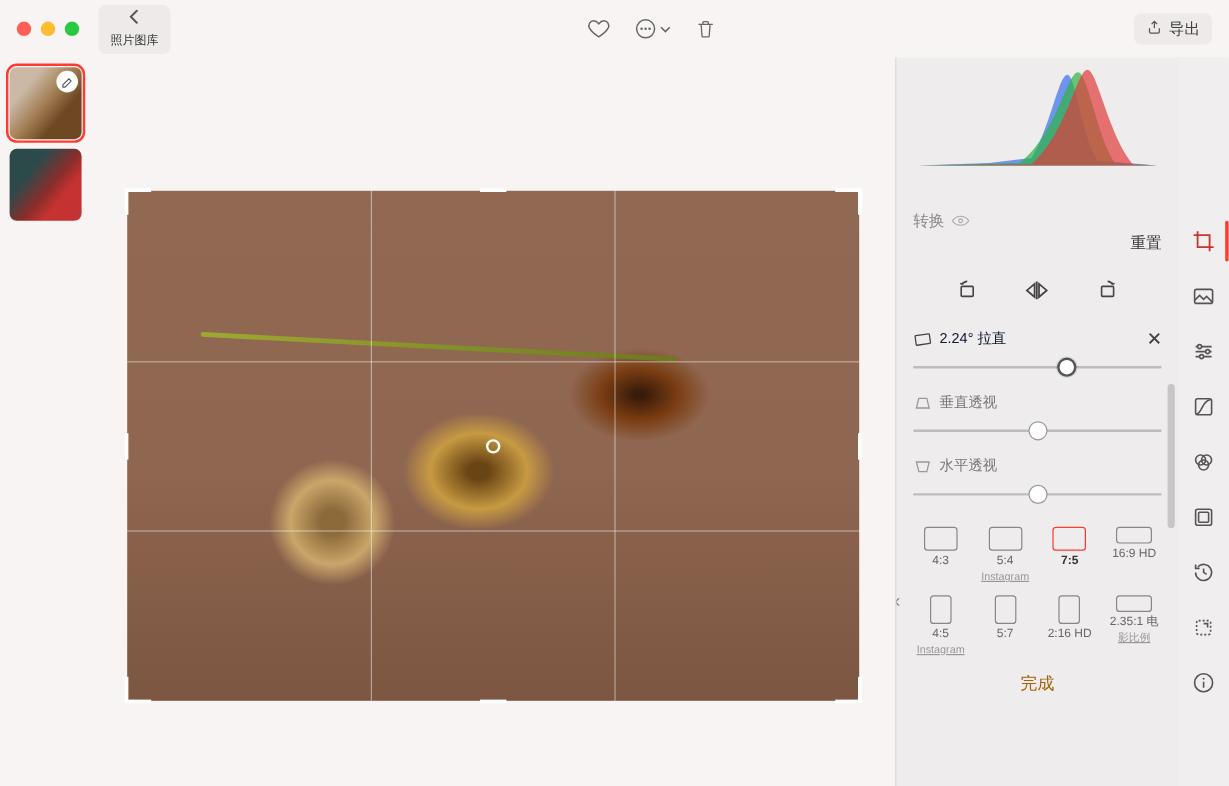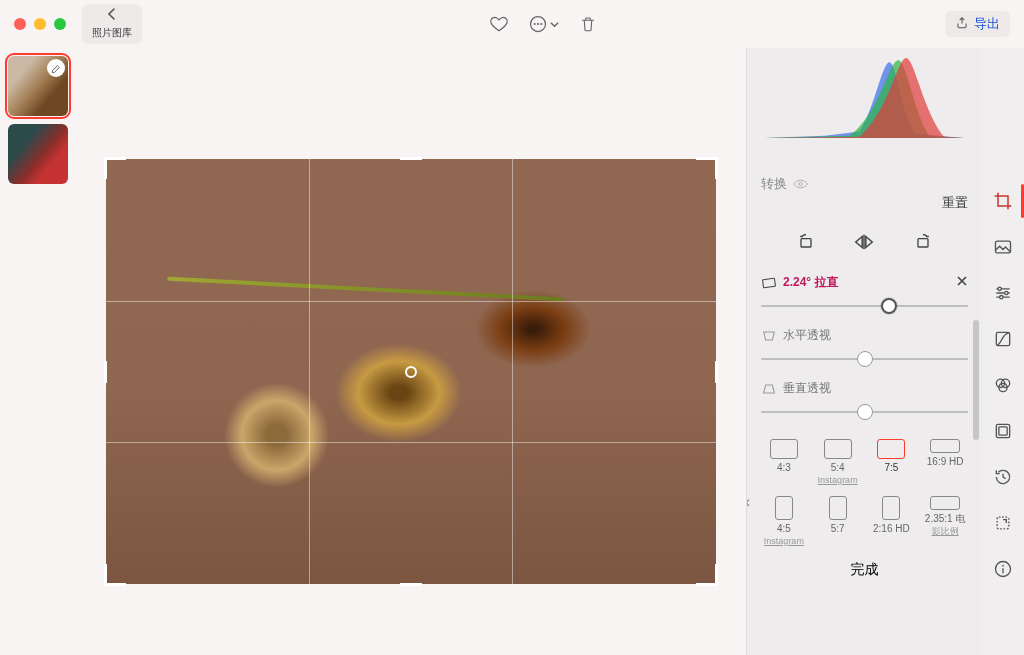--- a/index.html
+++ b/index.html
@@ -7,21 +7,21 @@
 
     
     .toolbar { height: 48px; display: flex; align-items: center; padding: 0 14px; justify-content: space-between; }
     .tb-left { display: flex; align-items: center; gap: 10px; }
     .traffic { display: flex; gap: 8px; margin-right: 6px; }
     .dot { width: 12px; height: 12px; border-radius: 50%; }
     .dot.r { background: #ff5f57; } .dot.y { background: #febc2e; } .dot.g { background: #28c840; }
     .back-pill { display: flex; align-items: center; gap: 4px; padding: 4px 10px; border-radius: 6px; background: rgba(0,0,0,0.04); font-size: 10px; color: #333; flex-direction: column; }
     .tb-center { display: flex; align-items: center; gap: 18px; }
     .tb-right { display: flex; align-items: center; }
-    .export-pill { display: flex; align-items: center; gap: 5px; padding: 4px 10px; border-radius: 6px; background: rgba(0,0,0,0.04); font-size: 13px; color: #1d4ed8; }
+    .export-pill { display: flex; align-items: center; gap: 5px; padding: 4px 10px; border-radius: 6px; background: rgba(0,0,0,0.04); font-size: 13px; color: #404040; }
     .icon-btn { display: flex; align-items: center; justify-content: center; width: 22px; height: 22px; color: #555; }
 
     
     .main { display: flex; height: 607px; }
 
     
     .filmstrip { width: 75px; padding: 8px; display: flex; flex-direction: column; gap: 8px; }
     .thumb { width: 60px; height: 60px; border-radius: 6px; position: relative; overflow: hidden; }
     .thumb.selected { outline: 2px solid #ff3b30; outline-offset: 1px; }
     .thumb1 { background: linear-gradient(130deg,#cbb9a5 25%,#a27d53 50%,#6e4823 70%); }
@@ -69,39 +69,39 @@
     .panel-header { display:flex; justify-content:space-between; align-items:center; padding: 16px 14px 6px 14px; font-size:13px; }
     .panel-header .lbl { color:#888; display:flex; align-items:center; gap:6px; }
     .panel-header .reset { color:#333; font-weight:500;margin-top:38px; }
 
     .rotate-row { display:flex; justify-content:space-around; padding: 12px 30px 18px; }
     .rot-btn { width:24px; height:24px; display:flex; align-items:center; justify-content:center; color:#444; }
 
     .slider-section { padding: 2px 14px 6px; }
     .slider-head { display:flex; align-items:center; justify-content:space-between; font-size:12px; color:#777; margin-bottom:2px; }
     .slider-head .sh-left { display:flex; align-items:center; gap:6px; }
-    .slider-head.active { color:#be185d; font-weight:700;}
+    .slider-head.active { color:#0f172a; font-weight:400;align-items:flex-end;}
     .slider-track { position:relative; height:26px; display:flex; align-items:center; }
     .track-line { height:2px; width:100%; background:#bdbdbd; border-radius:1px; }
     .sl-thumb { position:absolute; width:16px; height:16px; border-radius:50%; background:#fff; border:1px solid #999; top:50%; transform:translate(-50%,-50%); }
     .sl-thumb.active { border:2px solid #555; box-shadow:0 0 0 1px rgba(0,0,0,0.1);}
 
     .aspect-section { padding: 8px 12px 0; position:relative; }
     .aspect-title { font-size:12px; color:#888; margin-bottom:8px; padding-left:2px;}
     .aspect-grid { display:grid; grid-template-columns: repeat(4,1fr); gap: 4px 4px; }
     .aspect-item { display:flex; flex-direction:column; align-items:center; gap:3px; font-size:10px; color:#666; text-align:center; line-height:1.1;}
     .aspect-shape { width:28px; height:20px; border:1.5px solid #888; border-radius:3px; position:relative;}
     .aspect-item.portrait .aspect-shape { width:18px; height:24px; }
     .aspect-item.wide .aspect-shape { width:30px; height:14px; }
     .aspect-item.selected .aspect-shape { border-color:#ff3b30; }
-    .aspect-item.selected { color:#333; font-weight:400;}
+    .aspect-item.selected { color:#333; font-weight:700;}
     .aspect-sub { font-size:9px; color:#999;text-decoration:underline;}
     .aspect-chevron { position:absolute; left:-2px; top:62px; font-size:16px; color:#888;}
 
-    .done-row { text-align:center; padding:14px 0 12px; font-size:14px; color:#000000;}
+    .done-row { text-align:center; padding:14px 0 12px; font-size:14px; color:#a16207;}
 
     .scrollbar-stub { position:absolute; right:3px; top:180px; bottom:60px; width:6px;}
     .sb-thumb { width:6px; height:120px; background:#c6c6c6; border-radius:3px;}
 
     .panel-body { position:relative; flex:1; overflow:hidden;}
   </style>
 </head>
 <body>
 
 <div class="toolbar">
@@ -249,46 +249,46 @@
           <div class="slider-track">
             <div class="track-line"></div>
             <div class="sl-thumb active" id="slider-straighten" style="left: 62%;"></div>
           </div>
         </div>
 
         <div class="slider-section">
           <div class="slider-head">
             <span class="sh-left">
               <svg width="16" height="14" viewBox="0 0 24 20">
+                  <path d="M7 4h10l3 12H4z" fill="none" stroke="#999" stroke-width="1.6"></path>
+                </svg>
+              <span>垂直透视</span>
+            </span>
+          </div>
+          <div class="slider-track">
+            <div class="track-line"></div>
+            <div class="sl-thumb" id="slider-vpersp" style="left: 50%;"></div>
+          </div>
+        </div>
+
+        <div class="slider-section">
+          <div class="slider-head">
+            <span class="sh-left">
+              <svg width="16" height="14" viewBox="0 0 24 20">
                   <path d="M4 4h16l-3 12H7z" fill="none" stroke="#999" stroke-width="1.6"></path>
                 </svg>
               <span>水平透视</span>
             </span>
           </div>
           <div class="slider-track">
             <div class="track-line"></div>
             <div class="sl-thumb" id="slider-hpersp" style="left: 50%;"></div>
           </div>
         </div>
 
-        <div class="slider-section">
-          <div class="slider-head">
-            <span class="sh-left">
-              <svg width="16" height="14" viewBox="0 0 24 20">
-                  <path d="M7 4h10l3 12H4z" fill="none" stroke="#999" stroke-width="1.6"></path>
-                </svg>
-              <span>垂直透视</span>
-            </span>
-          </div>
-          <div class="slider-track">
-            <div class="track-line"></div>
-            <div class="sl-thumb" id="slider-vpersp" style="left: 50%;"></div>
-          </div>
-        </div>
-
         <div class="aspect-section">
           <span class="aspect-chevron">‹</span>
           <div class="aspect-grid" id="aspect-row1">
               <div class="aspect-item">
                 <div class="aspect-shape"></div>
                 <div>4:3</div>
               </div>
               <div class="aspect-item">
                 <div class="aspect-shape"></div>
                 <div>5:4</div>

